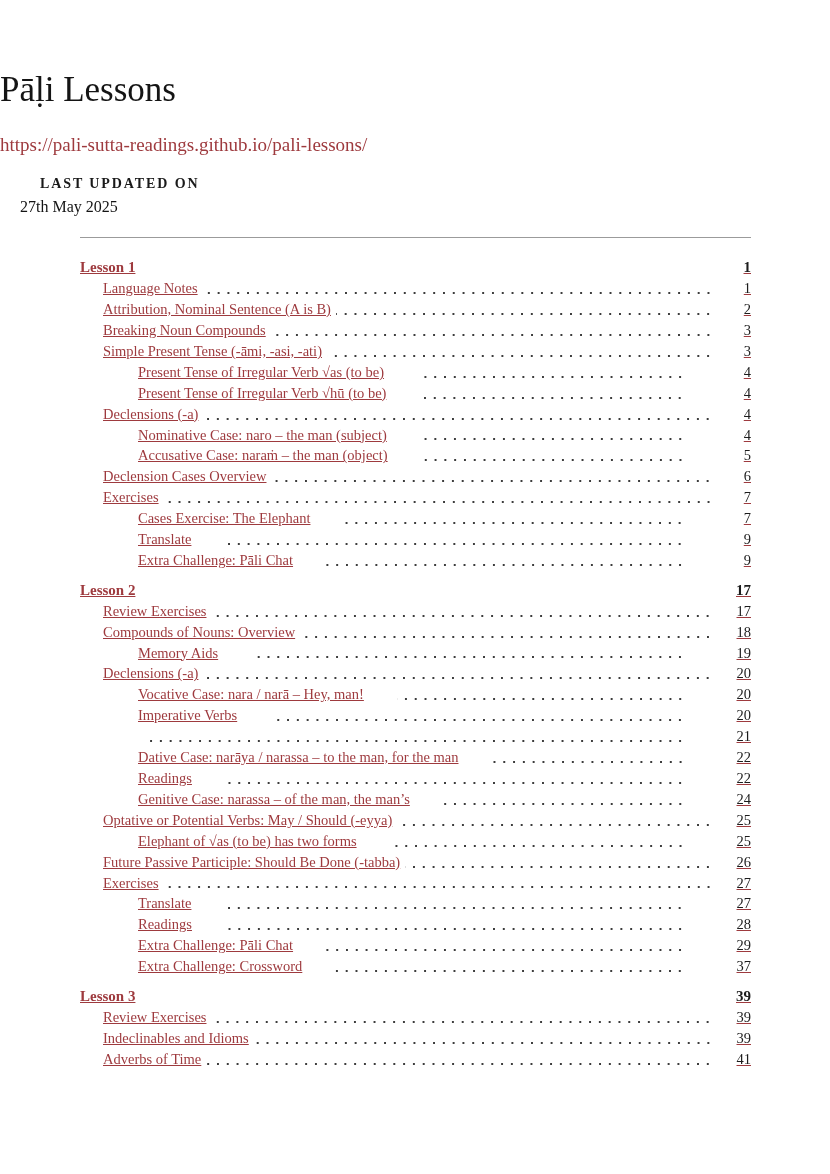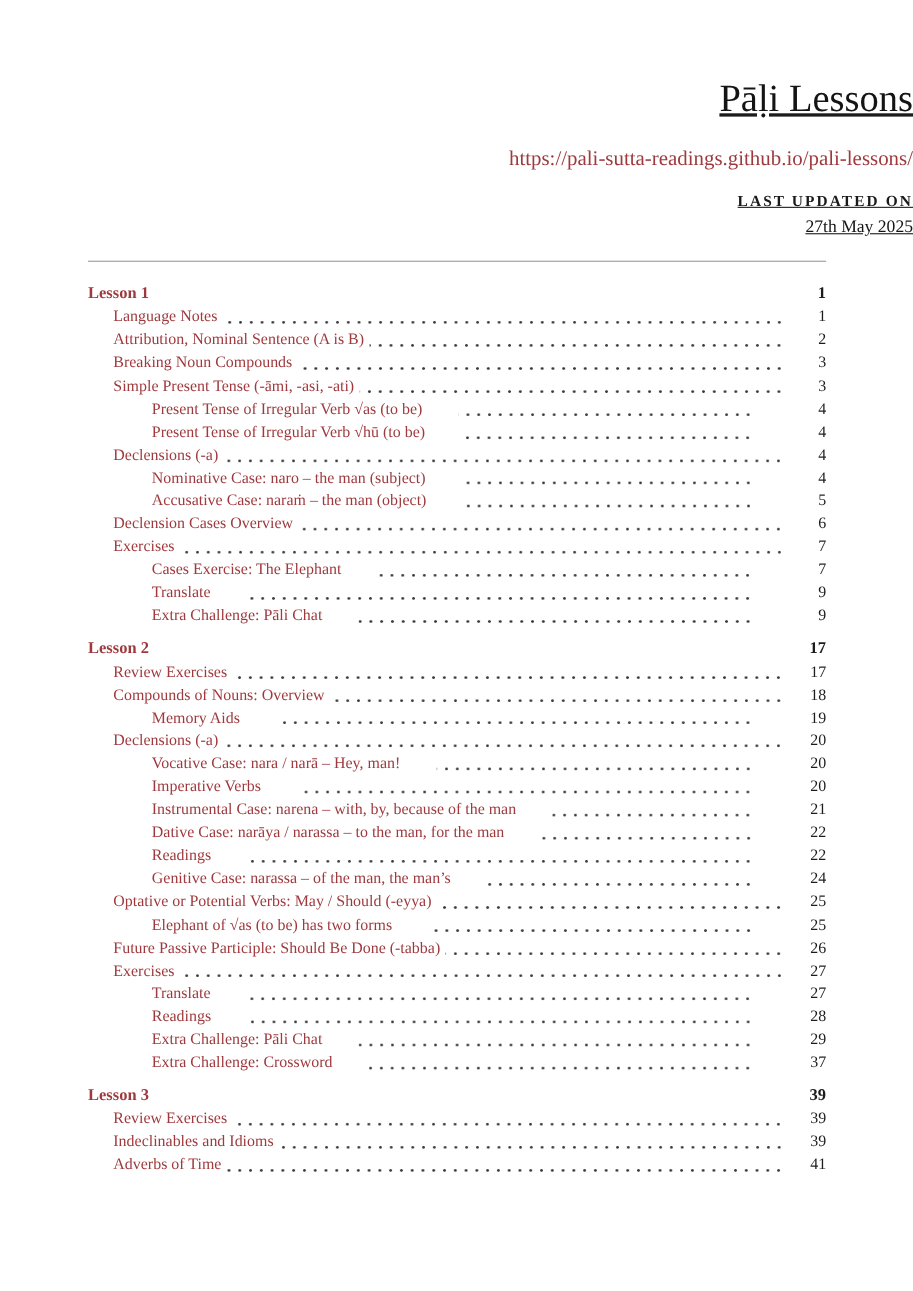--- a/index.html
+++ b/index.html
@@ -7,30 +7,30 @@
     --text:#1c1c1c;
     --rule:#9b9b9b;
     --leader:#3c3c3c;
   }
   html,body{margin:0;padding:0;background:#ffffff;}
   .page{
     width:830px;height:1174px;overflow:hidden;background:#ffffff;
     font-family:"Liberation Serif","DejaVu Serif",serif;color:var(--text);
     box-sizing:border-box;margin:0 auto;position:relative;
   }
-  header{text-align:right;padding-top:70px;text-decoration:underline;}
+  header{text-align:left;padding-top:70px;}
   .title{font-size:35px;font-weight:400;margin:0;line-height:1.15;color:#141414;}
   .url{display:inline-block;margin-top:24px;font-size:19px;color:var(--accent);text-decoration:none;cursor:pointer;}
   .updated-label{margin-top:20px;font-size:14px;font-weight:600;letter-spacing:1.9px;color:#1a1a1a;margin-left:40px;}
   .updated-date{margin-top:6px;font-size:16px;color:#141414;padding-left:20px;}
   .contents{margin:21px 79px 0 80px;}
   .contents-heading{font-size:19px;font-weight:700;letter-spacing:3.2px;margin:0;color:#141414;}
   .rule{border:none;border-top:1px solid var(--rule);margin:15px 0 0 0;height:0;}
   .toc{margin-top:19px;}
-  .toc-row{display:flex;align-items:flex-end;font-size:14.5px;line-height:20.9px;color:var(--accent);}
+  .toc-row{display:flex;align-items:flex-end;font-size:14.5px;line-height:20.9px;color:var(--accent);text-decoration:underline;}
   .toc-row .entry-label{white-space:nowrap;cursor:pointer;}
   .toc-row .pagenum{color:var(--text);min-width:22px;padding-left:14px;text-align:right;cursor:pointer;}
   .toc-row.lesson{margin-top:9px;font-weight:700;font-size:15px;}
   .toc-row.lesson .pagenum{font-weight:700;}
   .toc-row.lvl1{padding-left:23px;}
   .toc-row.lvl2{padding-left:58px;gap:28px;}
   .leader{
     flex:1 1 auto;align-self:stretch;margin-left:5px;
     background-image:radial-gradient(circle,var(--leader) 1.05px,rgba(0,0,0,0) 1.35px);
     background-size:9.8px 4px;background-repeat:repeat-x;
@@ -156,21 +156,20 @@
           <span class="entry-label">Vocative Case: nara / narā – Hey, man!</span>
           <span class="leader"></span>
           <span class="pagenum">20</span>
         </div>
         <div class="toc-row lvl2">
           <span class="entry-label">Imperative Verbs</span>
           <span class="leader"></span>
           <span class="pagenum">20</span>
         </div>
         <div class="toc-row lvl2">
-          <span class="entry-label">Instrumental Case: narena – with, by, because of the man</span>
           <span class="leader"></span>
           <span class="pagenum">21</span>
         </div>
         <div class="toc-row lvl2">
           <span class="entry-label">Dative Case: narāya / narassa – to the man, for the man</span>
           <span class="leader"></span>
           <span class="pagenum">22</span>
         </div>
         <div class="toc-row lvl2">
           <span class="entry-label">Readings</span>

